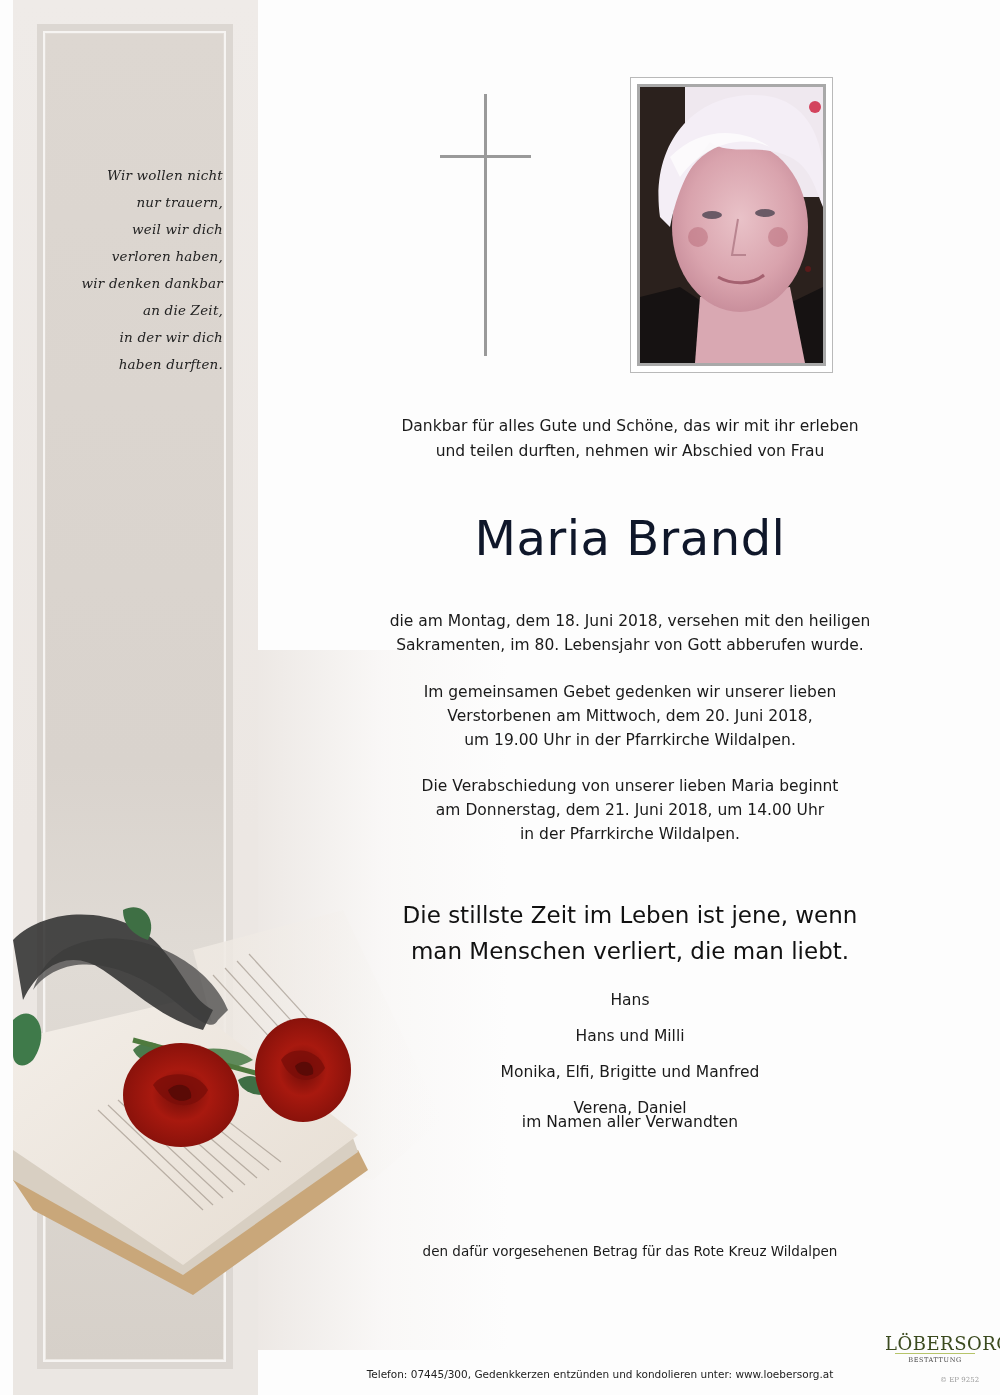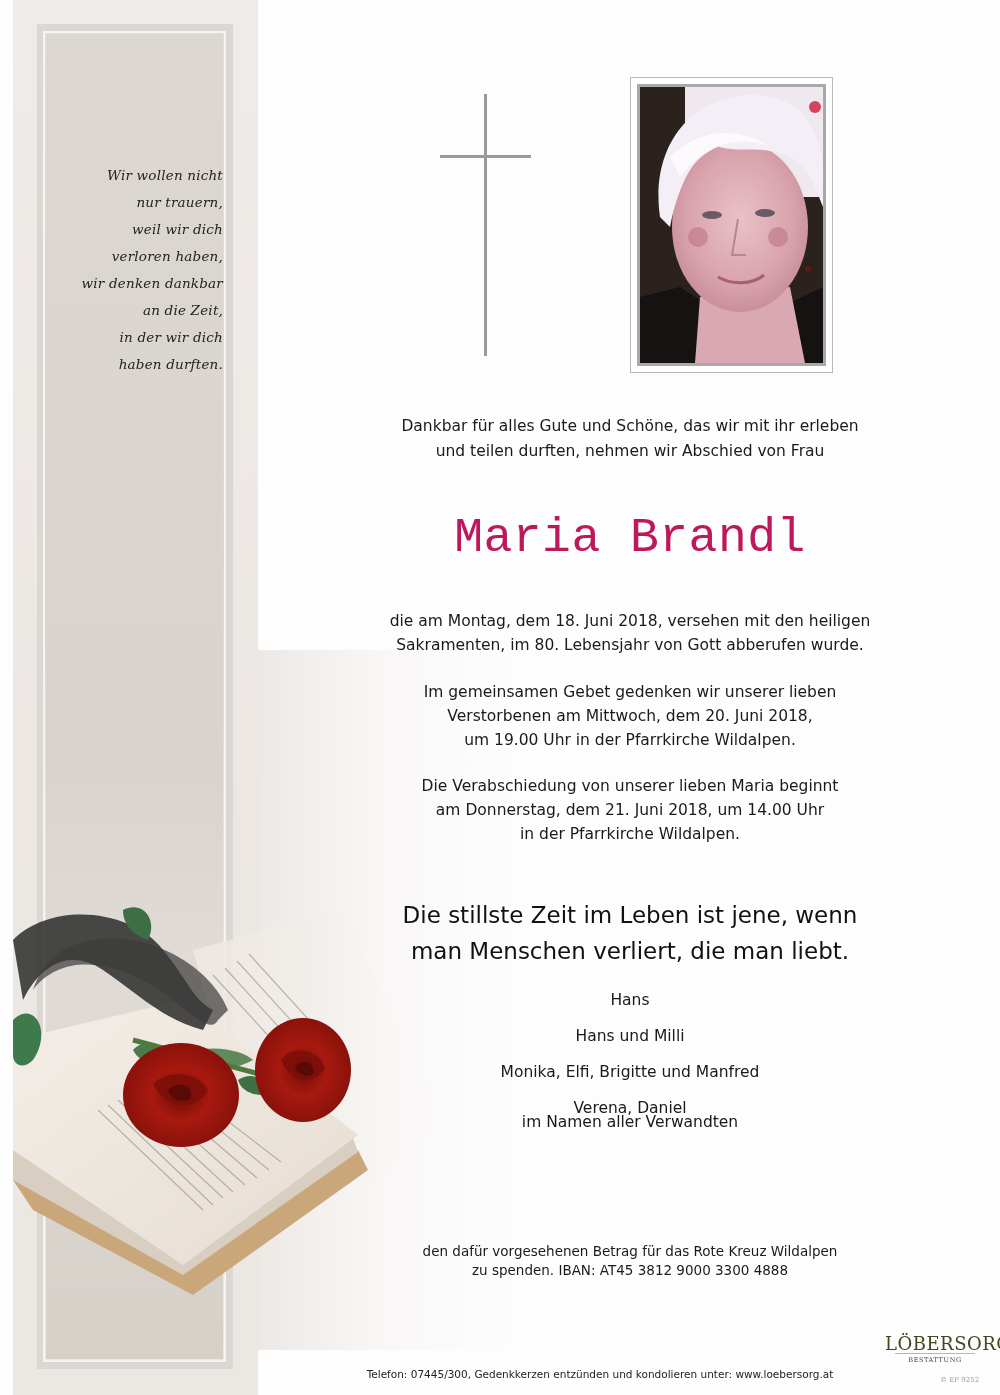--- a/index.html
+++ b/index.html
@@ -60,21 +60,21 @@
     background:#a9a9a9;
   }
   .photo {
     position:absolute; left:640px; top:87px; width:183px; height:276px; overflow:hidden;
     background:#2a2220;
   }
 
   
   .col { position:absolute; left:330px; width:600px; text-align:center; }
   .intro { top:414px; font-size:15.5px; line-height:25px; color:#1a1a1a; }
-  .name { top:506px; font-size:48px; line-height:64px; color:#be185d; letter-spacing:0.5px;font-family:Liberation Mono, monospace; }
+  .name { top:506px; font-size:48px; line-height:64px; color:#0f172a; letter-spacing:0.5px; }
   .para { font-size:15.5px; line-height:24px; color:#1a1a1a; }
   .p1 { top:609px; }
   .p2 { top:680px; }
   .p3 { top:774px; }
   .quote { top:897px; font-size:23px; line-height:36px; color:#111; }
   .fam-row { position:absolute; left:330px; width:600px; text-align:center; font-size:15.5px; color:#1a1a1a; }
   .donation { top:1242px; font-size:13.5px; line-height:19px; color:#1a1a1a; }
   .footer { position:absolute; left:330px; top:1339px; width:540px; text-align:center; font-size:10.5px; color:#222;margin-top:29px; }
   .logo { position:absolute; left:885px; top:1336px; width:100px; text-align:center; }
   .logo-name { font-family:"DejaVu Serif", serif; font-size:18px; color:#3b4a1f; letter-spacing:0.5px; line-height:16px; }
@@ -233,21 +233,20 @@
 <div>
   <div class="fam-row" style="top:991px;">Hans</div>
   <div class="fam-row" style="top:1027px;">Hans und Milli</div>
   <div class="fam-row" style="top:1063px;">Monika, Elfi, Brigitte und Manfred</div>
   <div class="fam-row" style="top:1099px;">Verena, Daniel</div>
   <div class="fam-row" style="top:1113px;text-align:center;">im Namen aller Verwandten</div>
 </div>
 
 <div class="col donation">
   <div>den dafür vorgesehenen Betrag für das Rote Kreuz Wildalpen</div>
-  <div>zu spenden. IBAN: AT45 3812 9000 3300 4888</div>
 </div>
 
 <div class="footer">Telefon: 07445/300, Gedenkkerzen entzünden und kondolieren unter: www.loebersorg.at</div>
 
 <div class="logo">
   <div class="logo-name">LÖBERSORG</div>
   <div class="logo-line"></div>
   <div class="logo-sub">BESTATTUNG</div>
 </div>
 

